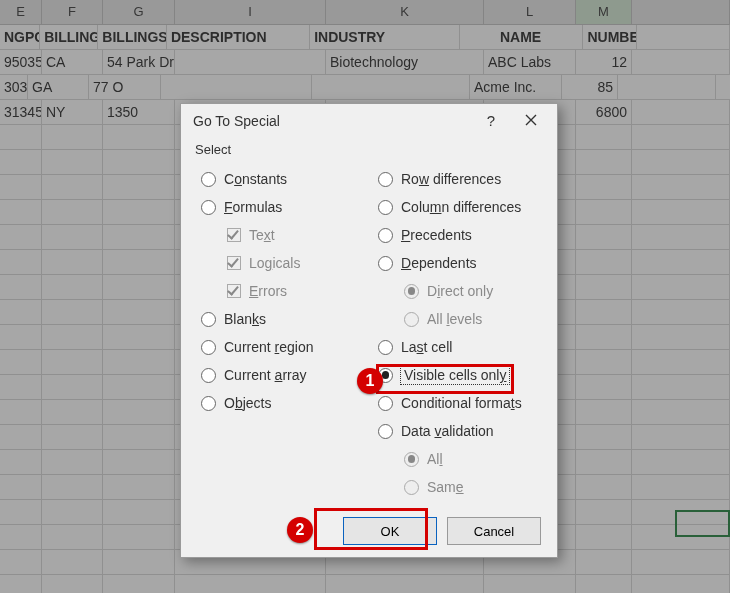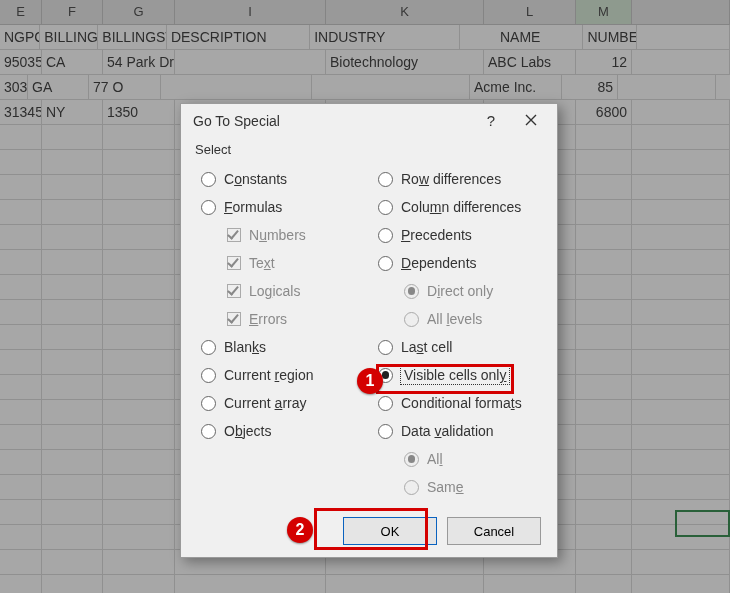--- a/index.html
+++ b/index.html
@@ -47,21 +47,21 @@
   .cell {
     border-right: 1px solid #d6d6d6;
     padding: 2px 4px;
     font-size: 14px;
     line-height: 21px;
     color: #222;
     white-space: nowrap;
     overflow: hidden;
   }
   .cell.right { text-align: right; }
-  .header-row .cell { font-weight: 400; }
+  .header-row .cell { font-weight: 700; }
   
   .empty {
     height: 25px;
     border-bottom: 1px solid #d6d6d6;
     display: flex;
   }
   
   .dim {
     position: absolute;
     inset: 0;
@@ -476,24 +476,20 @@
           <div class="opt">
             <span class="radio"></span>
             <span class="lbl">C<span class="u">o</span>nstants</span>
           </div>
           <div class="opt">
             <span class="radio"></span>
             <span class="lbl"><span class="u">F</span>ormulas</span>
           </div>
           <div class="opt disabled sub">
             <span class="chk"></span>
-            <span class="lbl">N<span class="u">u</span>mbers</span>
-          </div>
-          <div class="opt disabled sub">
-            <span class="chk"></span>
             <span class="lbl">Te<span class="u">x</span>t</span>
           </div>
           <div class="opt disabled sub">
             <span class="chk"></span>
             <span class="lbl">Lo<span class="u">g</span>icals</span>
           </div>
           <div class="opt disabled sub">
             <span class="chk"></span>
             <span class="lbl"><span class="u">E</span>rrors</span>
           </div>

